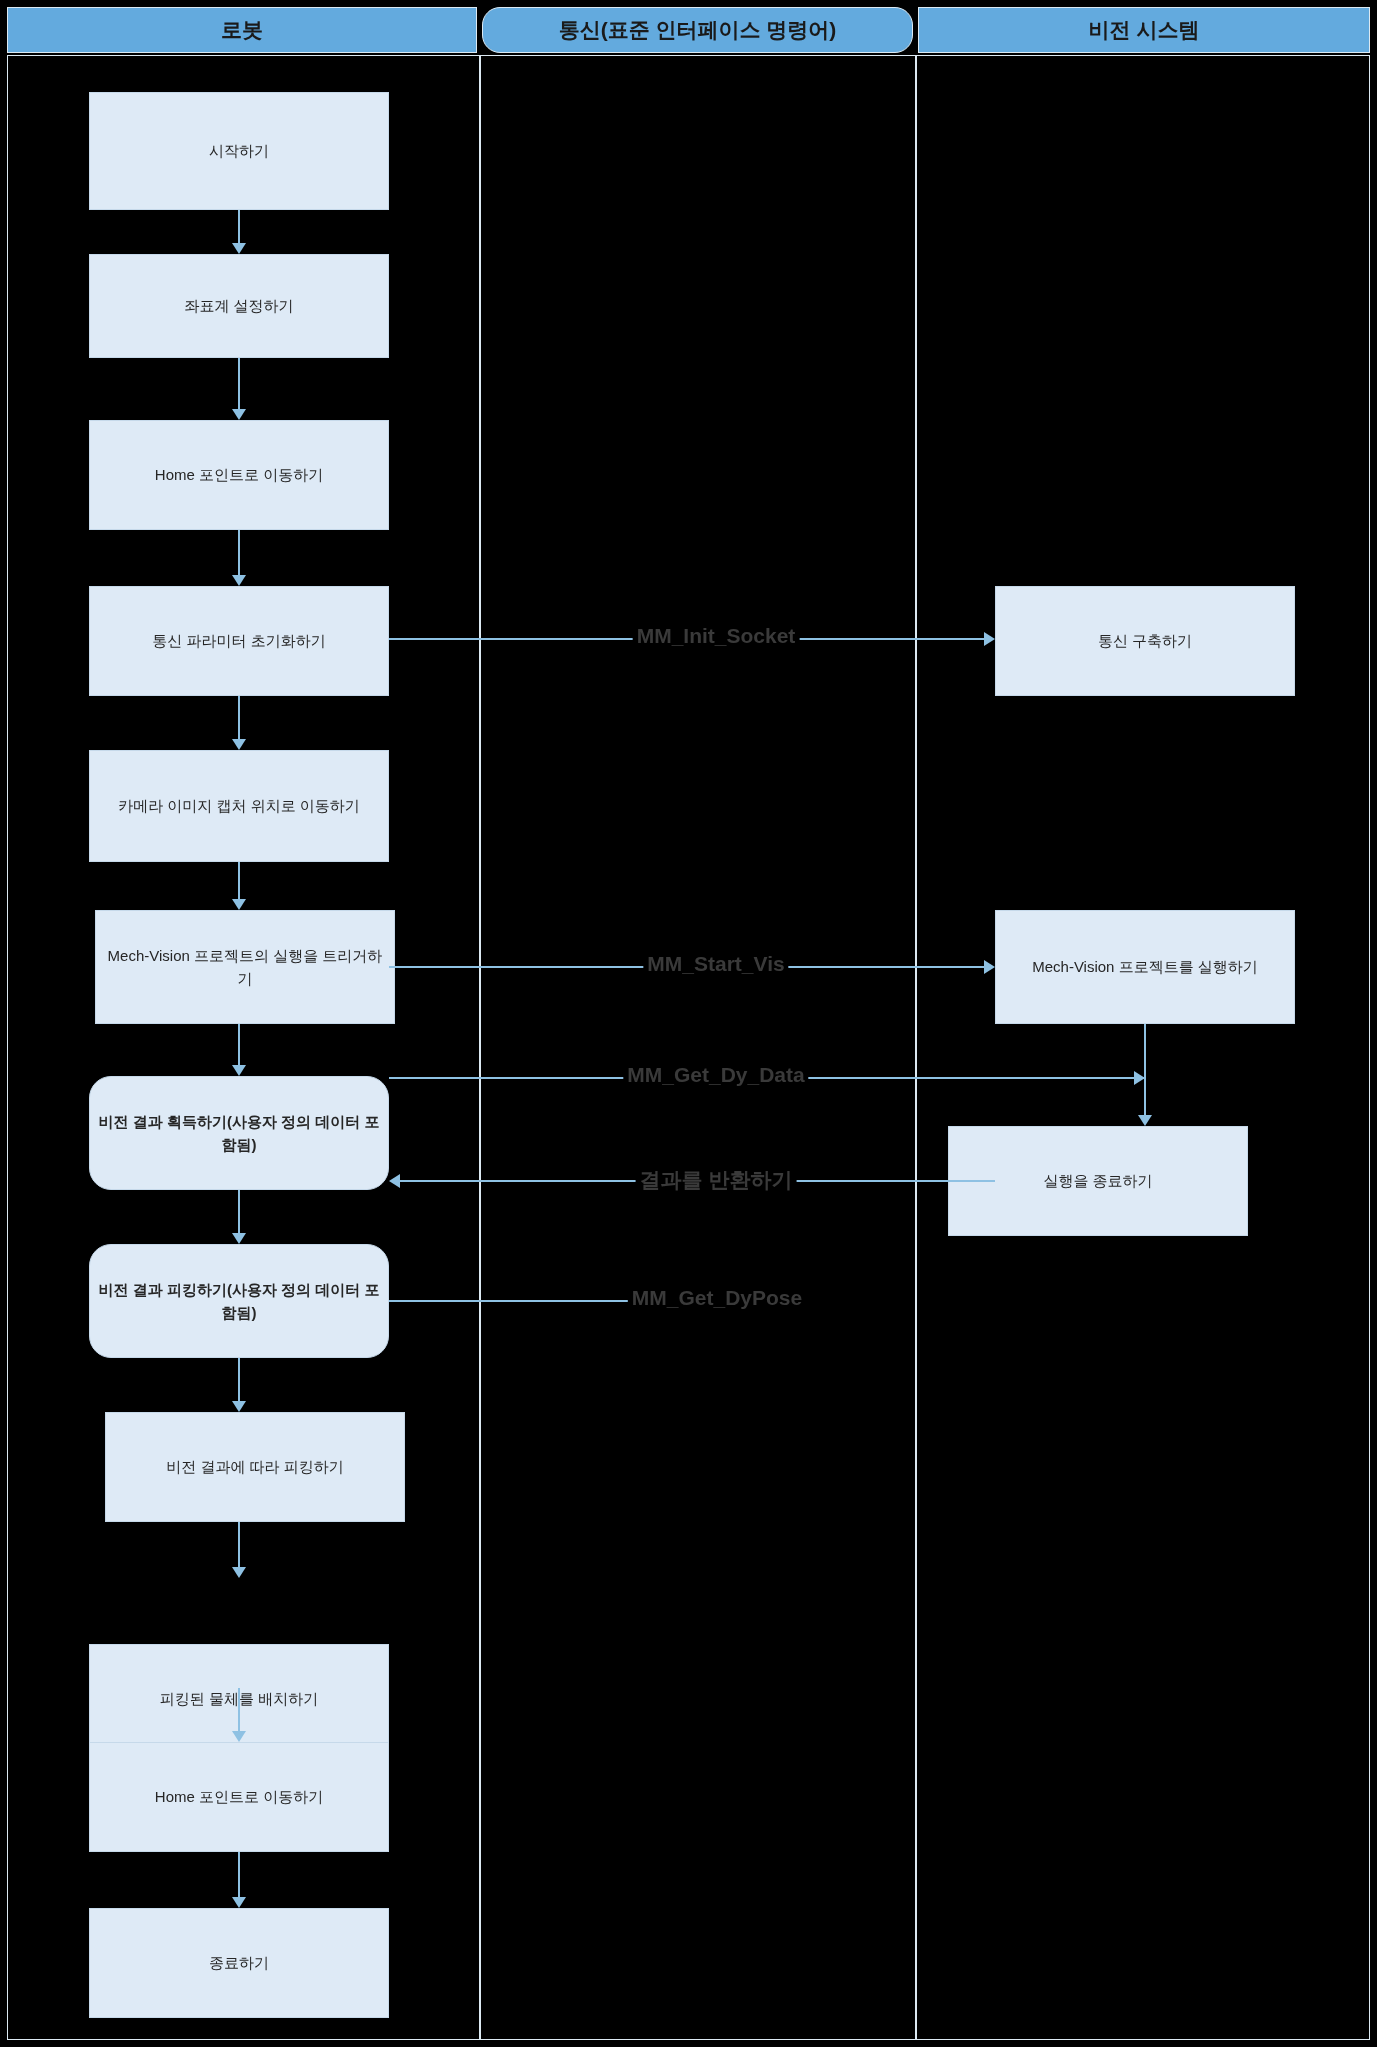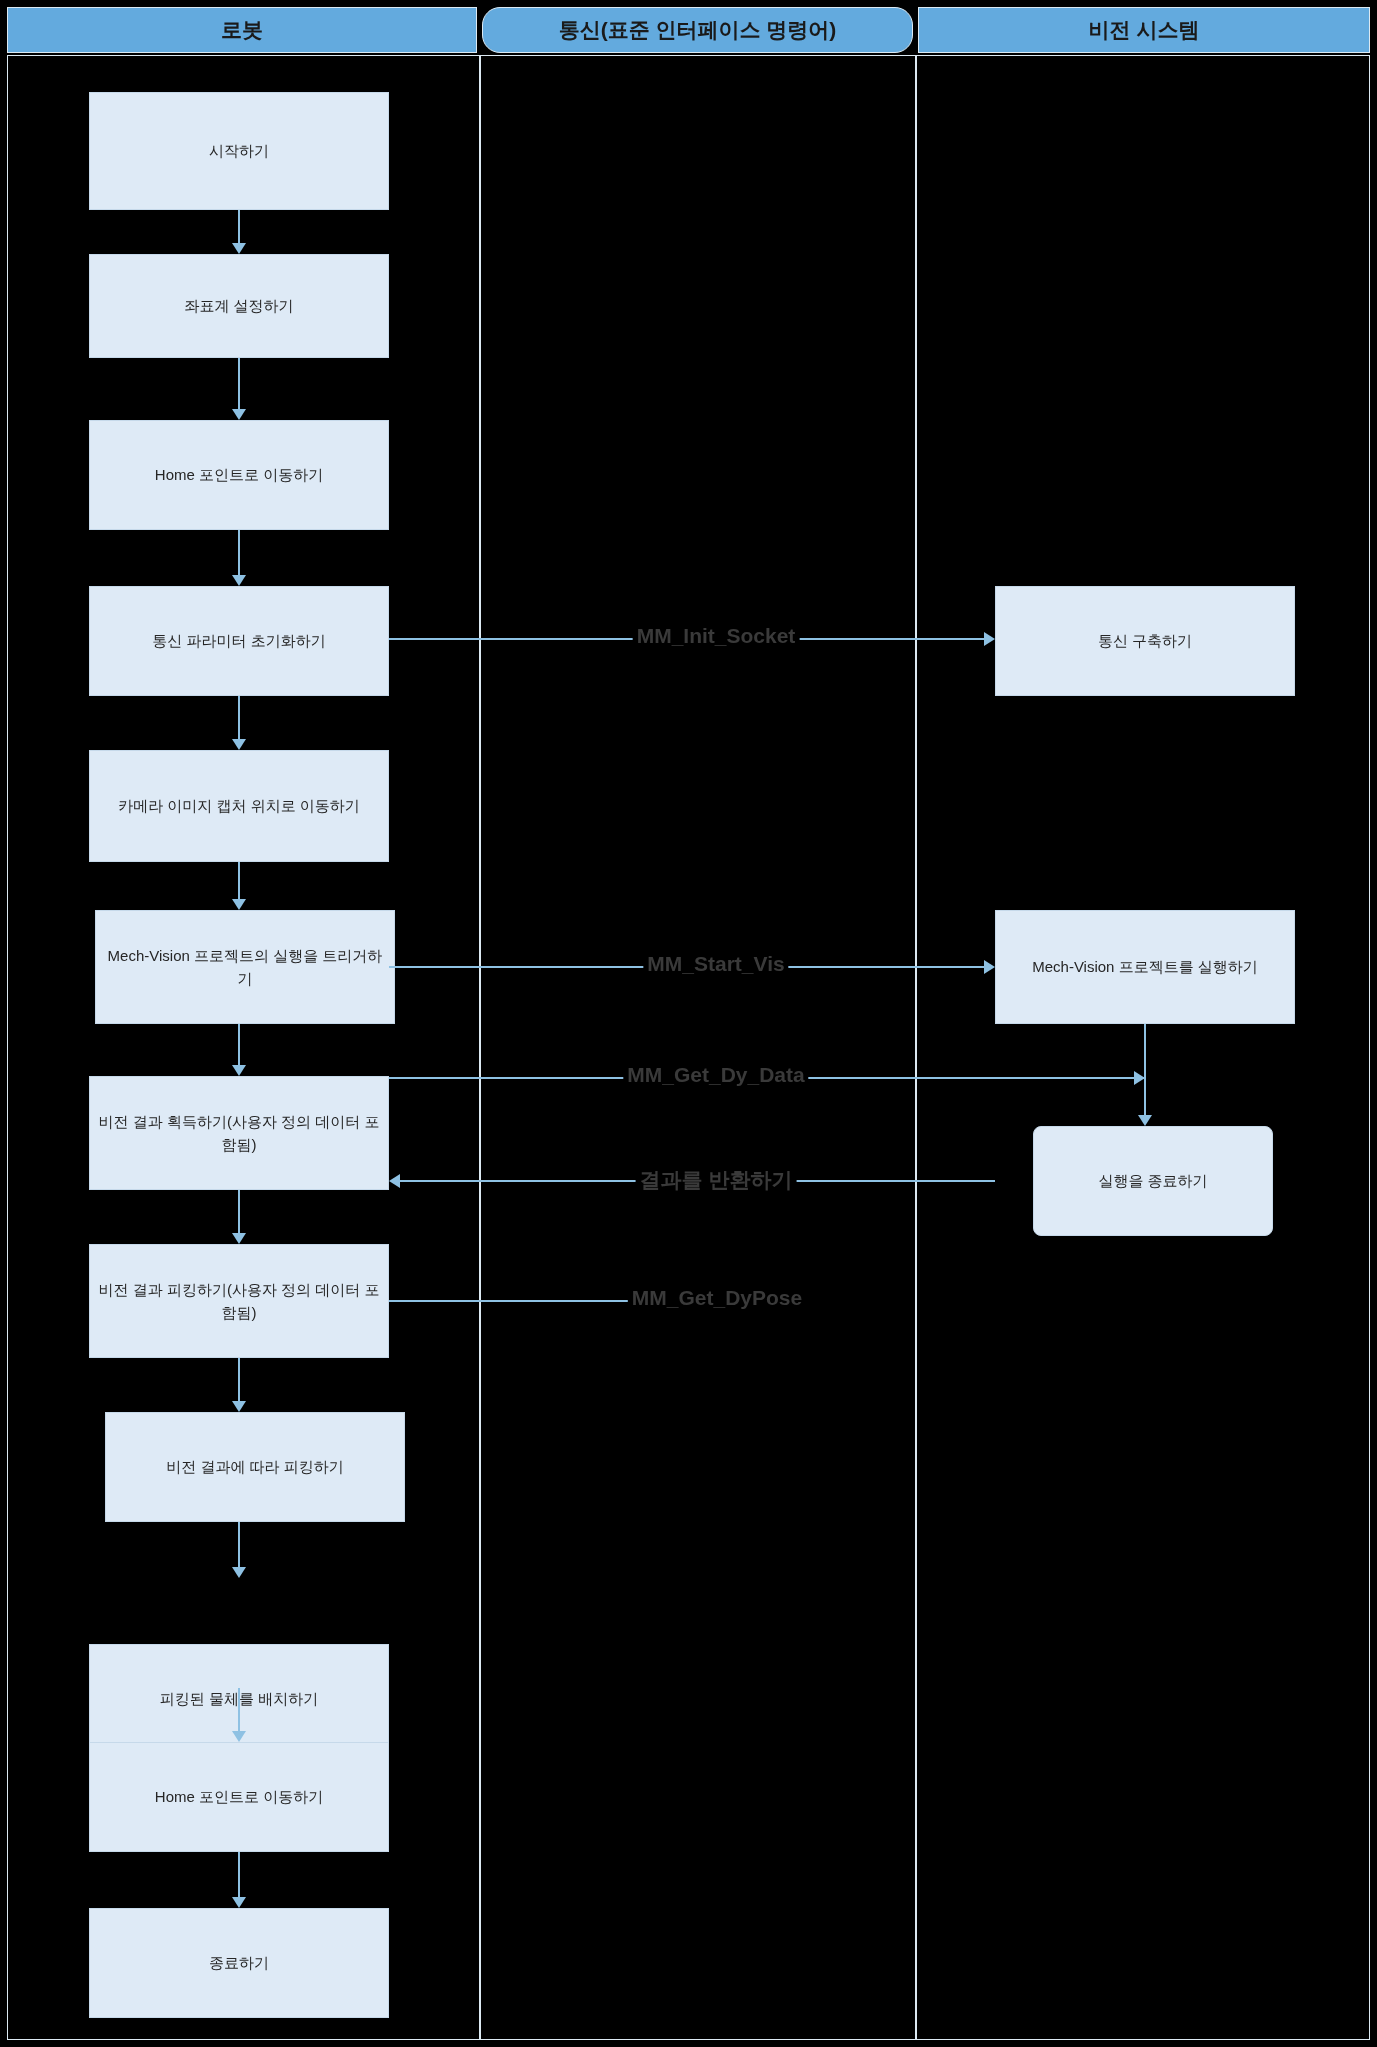--- a/index.html
+++ b/index.html
@@ -67,21 +67,21 @@
     box-sizing: border-box;
     display: flex;
     align-items: center;
     justify-content: center;
     text-align: center;
     color: #262626;
     font-size: 15px;
     line-height: 1.55;
     padding: 4px 8px;
   }
-  .node.bold { font-weight: normal; }
+  .node.bold { font-weight: bold; border-radius: 22px; }
 
   
   .vline {
     position: absolute;
     width: 2px;
     background: #8EC1E3;
   }
   .hline {
     position: absolute;
     height: 2px;
@@ -190,21 +190,21 @@
   </div>
 
   <div class="node" style="left:995px; top:586px; width:300px; height:110px;">
     <span>통신 구축하기</span>
   </div>
 
   <div class="node" style="left:995px; top:910px; width:300px; height:114px;">
     <span>Mech-Vision 프로젝트를 실행하기</span>
   </div>
 
-  <div class="node" style="left:1033px; top:1126px; width:240px; height:110px;border-radius:8px;">
+  <div class="node" style="left:948px; top:1126px; width:300px; height:110px;">
     <span>실행을 종료하기</span>
   </div>
 
   <div class="vline" style="left:238px; top:210px; height:33px;"></div>
   <div class="arrow-down" style="left:232px; top:243px;"></div>
 
   <div class="vline" style="left:238px; top:358px; height:51px;"></div>
   <div class="arrow-down" style="left:232px; top:409px;"></div>
 
   <div class="vline" style="left:238px; top:530px; height:45px;"></div>

